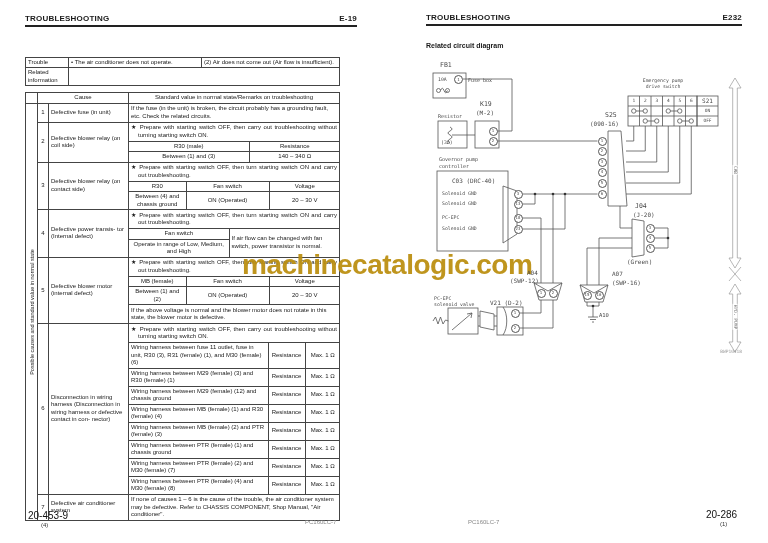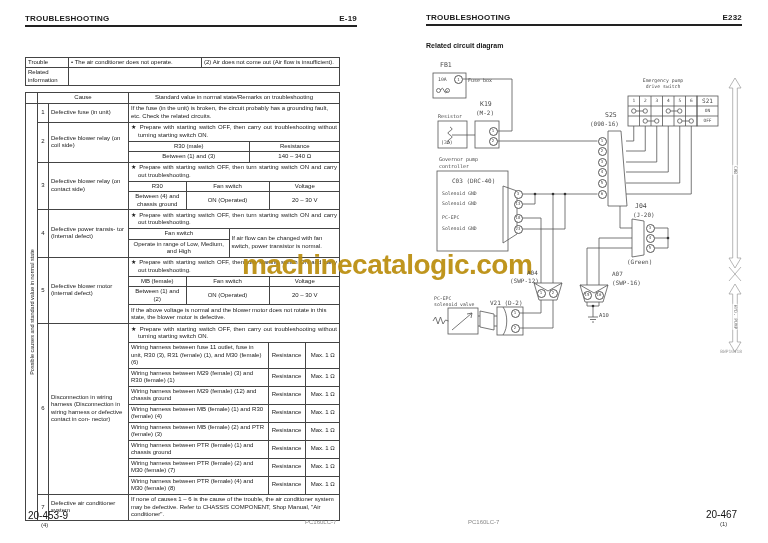--- a/index.html
+++ b/index.html
@@ -445,18 +445,18 @@
     <div class="abs pin" style="left:261.5px;top:223.5px;">3</div>
     <div class="abs pin" style="left:261.5px;top:233.5px;">4</div>
     <div class="abs pin" style="left:261.5px;top:243.5px;">5</div>
     <div class="abs mono" style="left:243px;top:258px;font-size:6px;">(Green)</div>
 
     <div class="abs mono rot" style="left:351px;top:170px;font-size:4.5px;color:#777;">CAB</div>
     <div class="abs mono rot" style="left:351px;top:317px;font-size:4.5px;color:#777;">HYD. PUMP</div>
     <div class="abs mono" style="left:318px;top:349px;width:40px;text-align:right;font-size:4.5px;color:#999;">BWP10418</div>
 
     <div class="abs foot-model" style="left:84px;top:519px;">PC160LC-7</div>
-    <div class="abs foot-big" style="left:322px;top:509px;">20-467</div>
+    <div class="abs foot-big" style="left:322px;top:509px;">20-286</div>
     <div class="abs foot-small" style="left:336px;top:521px;">(1)</div>
   </div>
 
   <div id="watermark">machinecatalogic.com</div>
 </div>
 
 </body></html>

